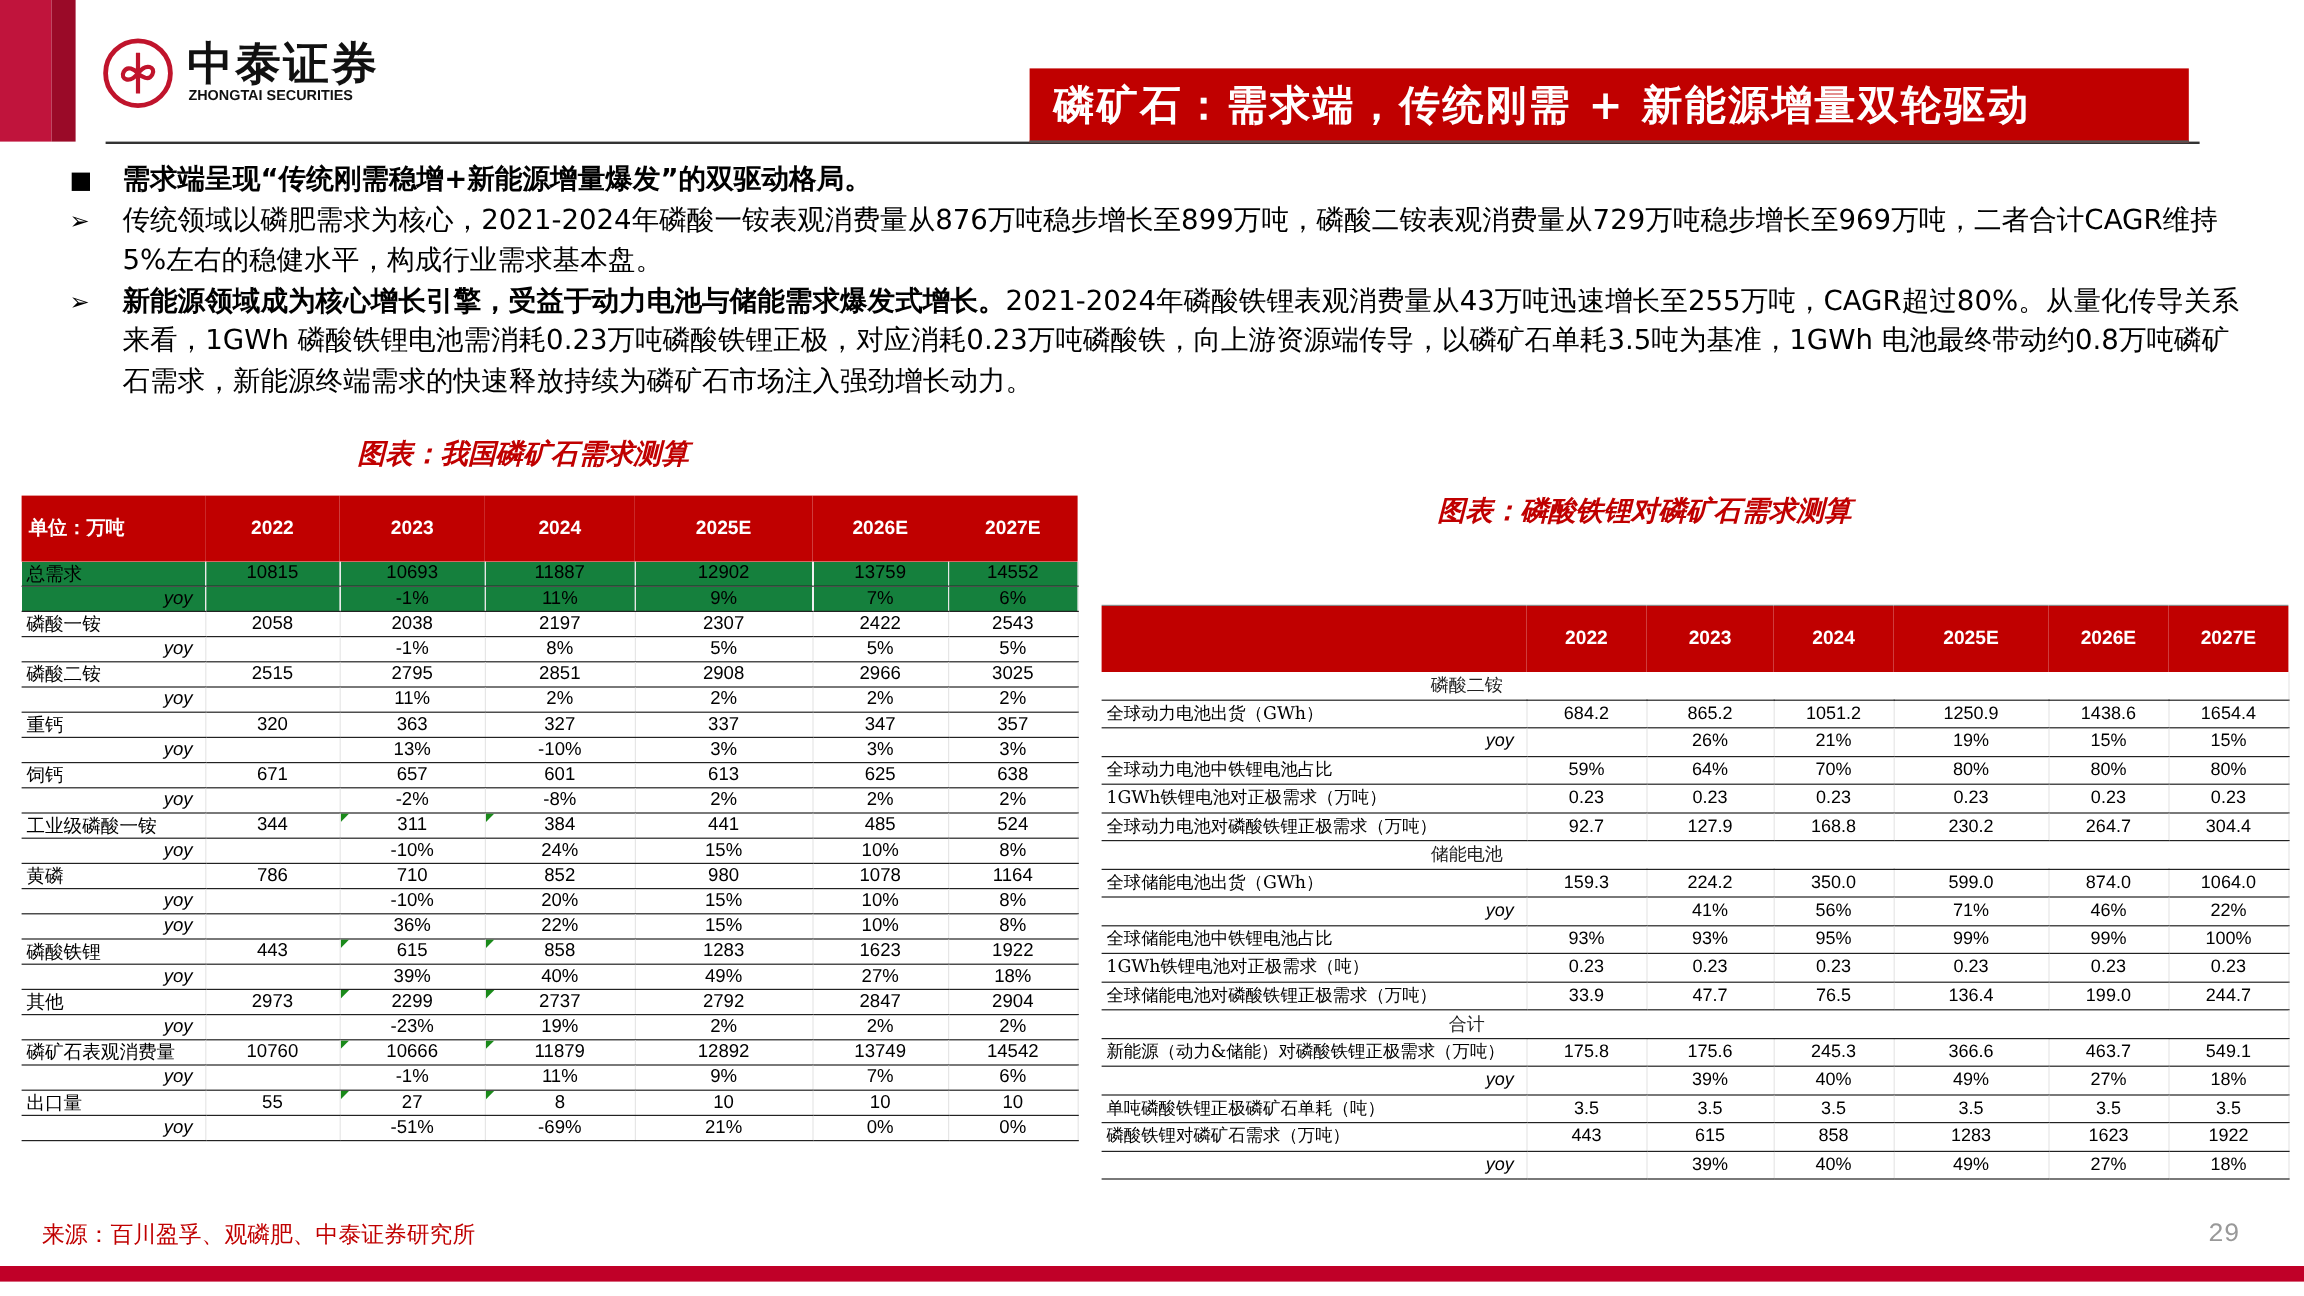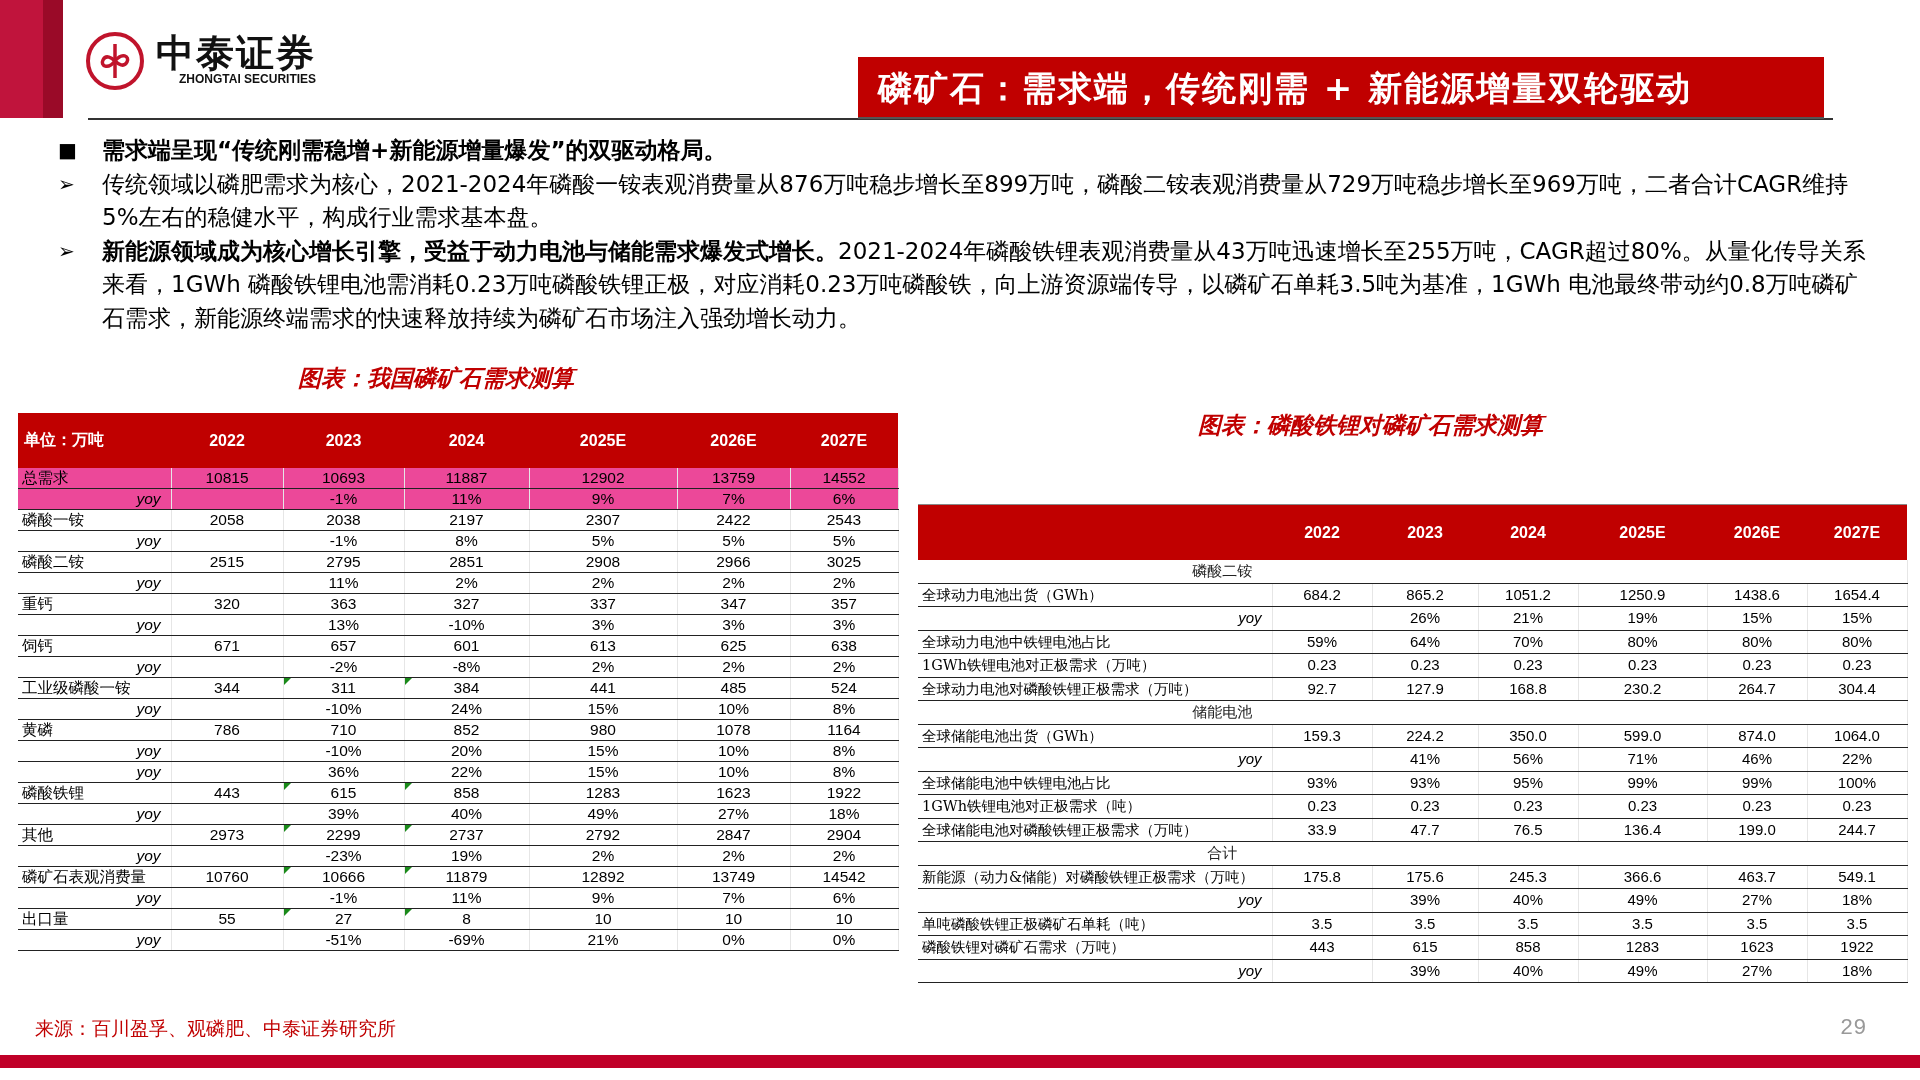--- a/index.html
+++ b/index.html
@@ -5,37 +5,37 @@
   html, body { margin: 0; padding: 0; }
   body { width: 1920px; height: 1080px; position: relative; background: #ffffff; overflow: hidden;
          font-family: "DejaVu Sans", "Liberation Sans", sans-serif; color: #000; }
   .abs { position: absolute; }
   .bar-light { left: 0; top: 0; width: 43px; height: 118px; background: #C0143C; }
   .bar-dark { left: 43px; top: 0; width: 20px; height: 118px; background: #9A0A28; }
   .header-line { left: 88px; top: 118px; width: 1745px; height: 2px; background: #333; }
   .logo { left: 86px; top: 32px; width: 58px; height: 58px; border: 4px solid #C0142C; border-radius: 50%; box-sizing: border-box; }
   .logo svg { position: absolute; left: 6px; top: 6px; }
   .logo-cn { left: 156px; top: 28px; font-size: 38px; font-weight: bold; letter-spacing: 2px; color: #111; font-family: "DejaVu Sans", sans-serif; }
-  .logo-en { left: 157px; top: 72px; font-size: 12px; font-weight: bold; color: #111; font-family: "Liberation Sans", sans-serif; margin-left: 22px; }
+  .logo-en { left: 157px; top: 72px; font-size: 12px; font-weight: bold; color: #111; font-family: "Liberation Sans", sans-serif; }
   .title-banner { left: 858px; top: 57px; width: 966px; height: 62px; background: #C00000; color: #fff;
                   font-size: 34px; font-weight: bold; line-height: 62px; padding-left: 20px; box-sizing: border-box;
                   font-family: "DejaVu Serif", serif; letter-spacing: 2px; border-bottom: 2px solid #555; }
   .para { left: 58px; width: 1820px; font-size: 23px; line-height: 33.5px; }
   .para .row { display: flex; align-items: flex-start; }
   .para .sym { width: 44px; flex: 0 0 44px; font-size: 20px; }
   .para .txt { flex: 1; }
   .para b { font-weight: bold; }
   .caption { color: #C00000; font-style: italic; font-weight: bold; font-size: 23px; font-family: "DejaVu Serif", serif; }
   table.t { position: absolute; border-collapse: collapse; font-family: "Liberation Sans", sans-serif; table-layout: fixed; }
   table.t th { background: #C00000; color: #fff; font-weight: bold; text-align: center; padding: 16px; }
   table.t td { padding: 0; text-align: center; border-bottom: 1.5px solid #222; border-right: 1px solid #e6e6e6; white-space: nowrap; overflow: hidden; }
   table.t td.lbl { text-align: left; padding-left: 4px; font-family: "DejaVu Serif", serif; }
   table.t td.yoy { text-align: right; padding-right: 10px; font-style: italic; }
   table.t td.section { text-align: center; font-family: "DejaVu Serif", serif; color: #222; }
-  table.t tr.shaded td { background: #ec4899; }
+  table.t tr.shaded td { background: #15803d; }
   table.t td.mark { position: relative; }
   table.t td.mark::before { content: ""; position: absolute; left: 0; top: 0; border-top: 7px solid #1A8A1A; border-right: 7px solid transparent; }
   #left-table { left: 18px; top: 413px; width: 880px; font-size: 15.5px; }
   #left-table th { height: 23px; font-size: 16px; }
   #left-table th.lbl { text-align: left; padding-left: 6px; font-family: "DejaVu Serif", serif; }
   #left-table td { height: 20px; line-height: 20px; }
   #right-table { left: 918px; top: 504px; width: 989px; font-size: 15px; border-top: 1px solid #888; }
   #right-table th { height: 23px; font-size: 16px; }
   #right-table td { height: 22.5px; line-height: 22.5px; }
   #right-table td.lbl { font-size: 14.5px; }

